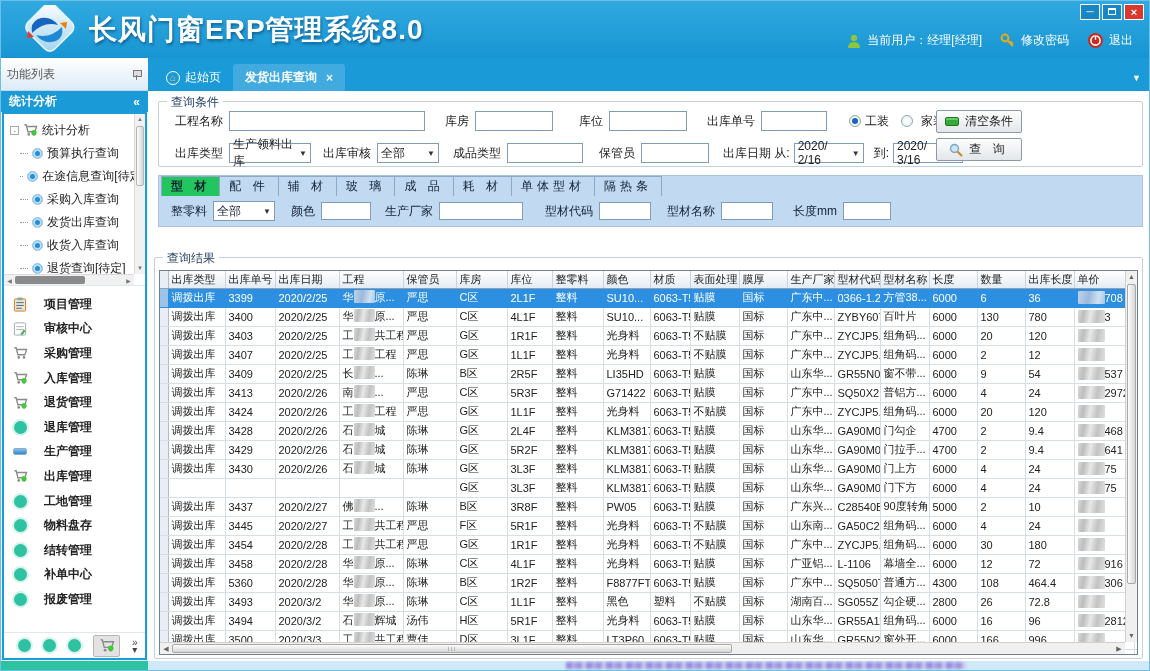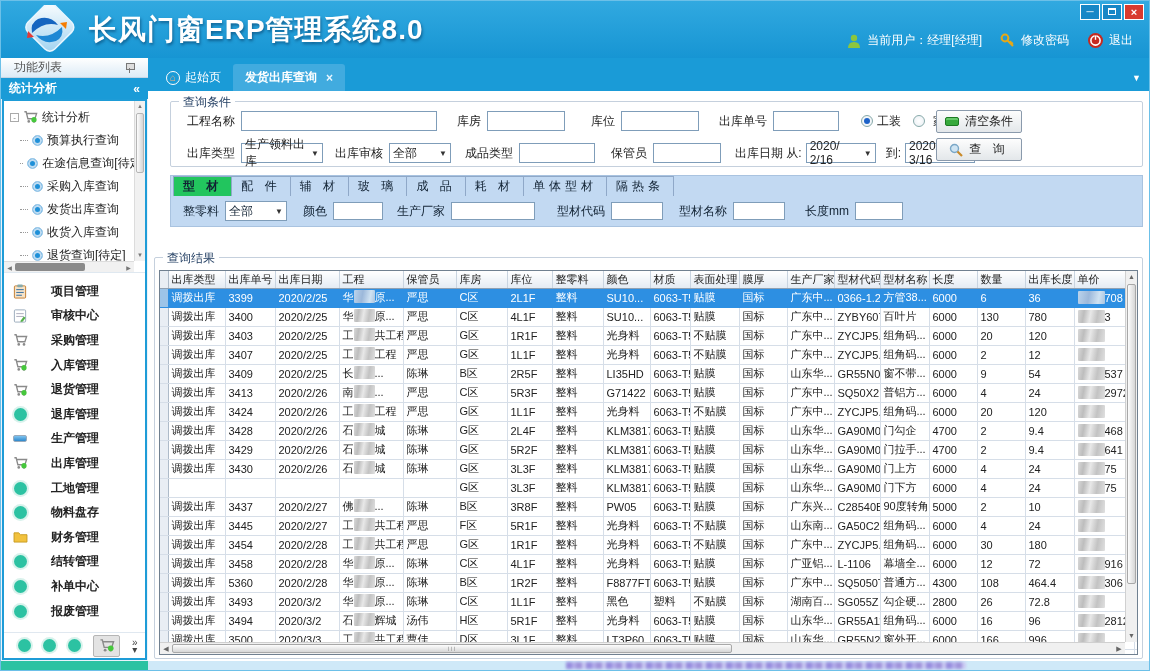--- a/index.html
+++ b/index.html
@@ -17,58 +17,58 @@
              font-size:10px; line-height:14px; text-align:center; cursor:pointer; }
   .win-btn .maxbox { display:inline-block; width:8px; height:7px; border:1px solid #fff; border-top-width:2px; margin-top:3px; }
   .win-btn.close { background:#d83a2e; font-size:11px; font-weight:bold; }
   .user-bar { position:absolute; right:16px; top:31px; display:flex; align-items:center; gap:8px;
               color:#fff; font-size:12px; }
   .user-bar .grp { display:flex; align-items:center; gap:5px; margin-left:10px; cursor:pointer; }
   .ic { display:inline-block; }
 
   
   .sidebar { position:absolute; left:0; top:57px; width:147px; bottom:9px; background:#eaf3fb; display:flex; flex-direction:column; }
-  .func-header { height:20px; background:linear-gradient(#ffffff,#dcebf6); color:#555; font-size:12px;
-                 display:flex; align-items:center; padding:0 13px; justify-content:space-between; border-bottom:1px solid #c5d6e6;}
+  .func-header { height:33px; background:linear-gradient(#ffffff,#dcebf6); color:#555; font-size:12px;
+                 display:flex; align-items:center; padding:0 6px; justify-content:space-between; border-bottom:1px solid #c5d6e6;}
   .pin { width:10px; height:11px; position:relative; }
   .pin:before { content:""; position:absolute; left:1px; top:1px; width:7px; height:5px; border:1px solid #777; background:#ddd; }
   .pin:after { content:""; position:absolute; left:4px; top:6px; width:1px; height:5px; background:#777; }
   .panel-title { height:21px; background:#1a9bd7; color:#fff; font-size:12px; font-weight:bold;
                  display:flex; align-items:center; justify-content:space-between; padding:0 8px; }
   .side-box { flex:1; margin:0 1px 1px 1px; border:2px solid #1e9cd7; background:#fff; display:flex; flex-direction:column; overflow:hidden; }
   .tree { position:relative; height:172px; border-bottom:1px solid #dfe8f0; padding:4px 0 0 6px; overflow:hidden; }
   .tree-root { display:flex; align-items:center; gap:4px; height:24px; font-size:12px; color:#222; }
   .expander { width:9px; height:9px; border:1px solid #aaa; color:#777; font-size:8px; line-height:7px; text-align:center; background:#fff; }
   .tree-item { display:flex; align-items:center; gap:4px; height:23px; font-size:12px; color:#222; padding-left:10px; white-space:nowrap; cursor:pointer; }
   .tree-line { width:8px; border-top:1px dotted #999; }
   .tree-dot { width:11px; height:11px; border-radius:50%; background:#1e90d8; border:1px solid #9fc9e8; box-shadow:inset 0 0 0 2px #bfdcf2; flex:0 0 auto; }
   .tree-vscroll { position:absolute; right:0; top:0; bottom:11px; width:11px; background:#f1f1f1; border-left:1px solid #dcdcdc; }
   .tree-vscroll .arr { height:11px; font-size:6px; color:#777; text-align:center; line-height:11px; }
   .tree-vscroll .thumb { margin:1px; height:60px; background:linear-gradient(90deg,#fdfdfd,#d5d5d5); border:1px solid #b5b5b5; border-radius:2px; }
   .tree-vscroll .arrb { position:absolute; bottom:0; width:100%; height:11px; font-size:6px; color:#777; text-align:center; line-height:11px; }
   .tree-hscroll { position:absolute; left:0; right:11px; bottom:0; height:11px; background:#f1f1f1; border-top:1px solid #dcdcdc; display:flex; align-items:center; }
   .tree-hscroll .arr { width:11px; font-size:6px; color:#777; text-align:center; }
   .tree-hscroll .thumb { flex:0 0 70px; height:8px; background:#8a8a8a; border-radius:2px; }
   .modules { flex:1; padding:6px 0 0 8px; overflow:hidden; }
-  .module-item { display:flex; align-items:center; gap:23px; height:24.6px; font-size:12px; font-weight:bold; color:#222; cursor:pointer; white-space:nowrap; }
+  .module-item { display:flex; align-items:center; gap:16px; height:24.6px; font-size:12px; font-weight:bold; color:#222; cursor:pointer; white-space:nowrap; }
   .ic-circle { width:13px; height:13px; border-radius:50%; background:#2cc2a2; box-shadow:0 0 0 2px #d9f2ec; display:inline-block; }
   .ic-bar { width:14px; height:7px; border-radius:2px; background:linear-gradient(#7fc3ef,#2d88cc); border:1px solid #9ab; display:inline-block; }
   .side-toolbar { height:26px; display:flex; align-items:center; gap:12px; padding-left:14px; border-top:1px solid #e0e8f0; }
   .cart-btn { width:27px; height:22px; background:#e3e3e3; border:1px solid #b5b5b5; border-radius:2px; display:flex; align-items:center; justify-content:center; cursor:pointer; }
   .ovf { font-size:10px; color:#444; line-height:7px; text-align:center; cursor:pointer; }
 
   
   .main { position:absolute; left:147px; top:57px; right:0; bottom:9px; background:#fff; display:flex; flex-direction:column; }
   .tabbar { height:33px; background:#1a9bd7; position:relative; display:flex; align-items:flex-end; padding-left:6px; }
   .tab { height:27px; display:flex; align-items:center; gap:5px; padding:0 12px; color:#fff; font-size:12px; cursor:pointer; }
   .tab.active { background:#41abdf; border-radius:3px 3px 0 0; font-weight:bold; }
   .tab .home-circ { width:14px; height:14px; border:1px solid #fff; border-radius:50%; display:flex; align-items:center; justify-content:center; font-size:10px; color:#ffb27a; }
   .tab .closex { font-size:12px; color:#e8f6ff; margin-left:4px; }
   .tab-caret { position:absolute; right:8px; bottom:8px; color:#fff; font-size:9px; cursor:pointer; }
-  .content { flex:1; position:relative; background:#fff; padding:6px 6px 0 22px; }
+  .content { flex:1; position:relative; background:#fff; padding:6px 6px 0 10px; }
 
   .panel { position:relative; border:1px solid #c5d0dd; border-radius:2px; }
   .panel-legend { position:absolute; top:-8px; left:8px; background:#fff; padding:0 4px; font-size:12px; color:#1d3a5f; }
 
   
   .qpanel { height:66px; margin-top:4px; }
   .qrow { display:flex; align-items:center; height:26px; margin-top:6px; padding-left:16px; font-size:12px; color:#222; }
   .qrow label { white-space:nowrap; }
   .tb { height:20px; border:1px solid #7f9db9; background:#fff; font-size:12px; padding:0 3px; }
   .dd { height:20px; border:1px solid #7f9db9; background:#fff; font-size:12px; display:inline-flex; align-items:center; justify-content:space-between; padding:0 3px; cursor:pointer; }
@@ -324,28 +324,20 @@
             <span>工地管理</span>
           </div>
           <div class="module-item">
             <span style="display: inline-flex; width: 16px; justify-content: center;">
               <span class="ic-circle"></span>
             </span>
             <span>物料盘存</span>
           </div>
           <div class="module-item">
             <span style="display: inline-flex; width: 16px; justify-content: center;">
-              <svg width="15" height="12" viewBox="0 0 16 13">
-                <path d="M1 2 h5 l2 2 h7 v8 H1 Z" fill="#f2c23e" stroke="#c79a20"></path>
-              </svg>
-            </span>
-            <span>财务管理</span>
-          </div>
-          <div class="module-item">
-            <span style="display: inline-flex; width: 16px; justify-content: center;">
               <span class="ic-circle"></span>
             </span>
             <span>结转管理</span>
           </div>
           <div class="module-item">
             <span style="display: inline-flex; width: 16px; justify-content: center;">
               <span class="ic-circle"></span>
             </span>
             <span>补单中心</span>
           </div>

